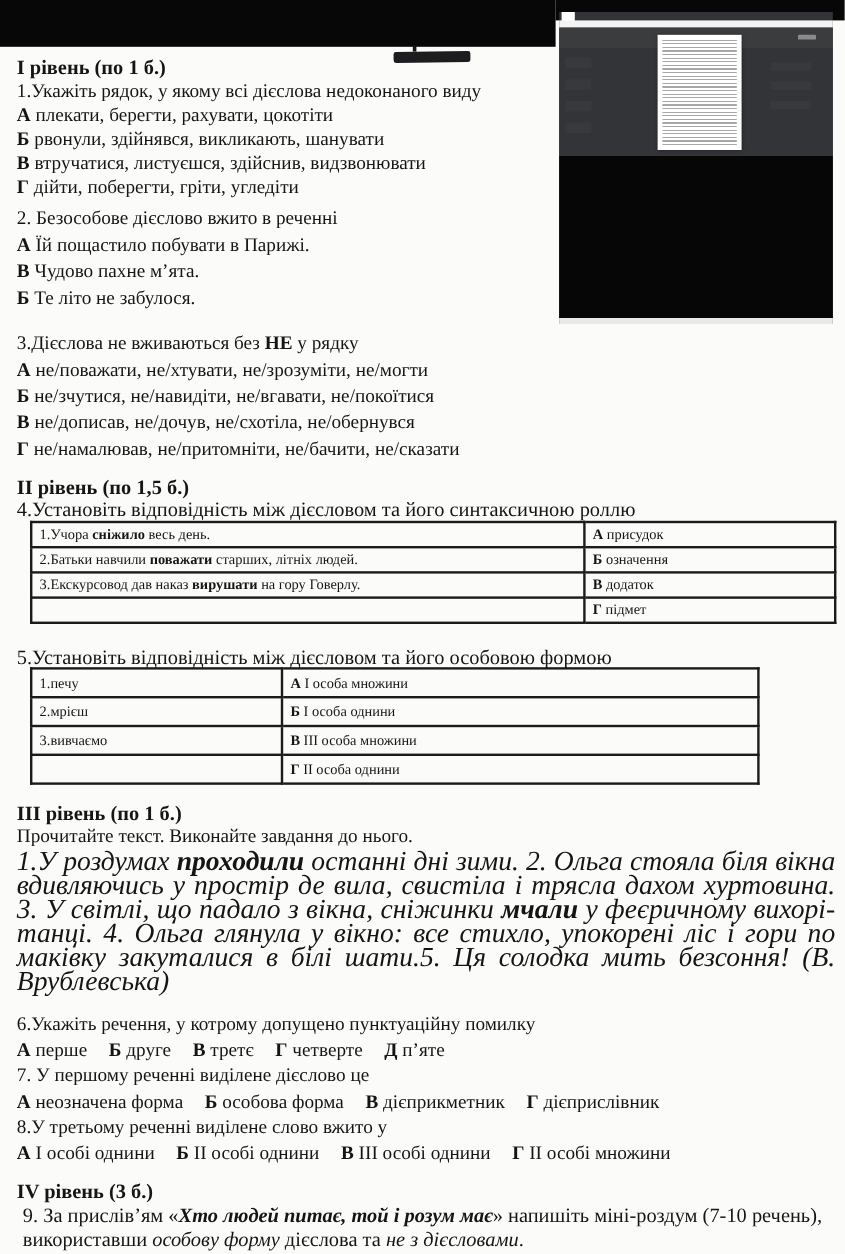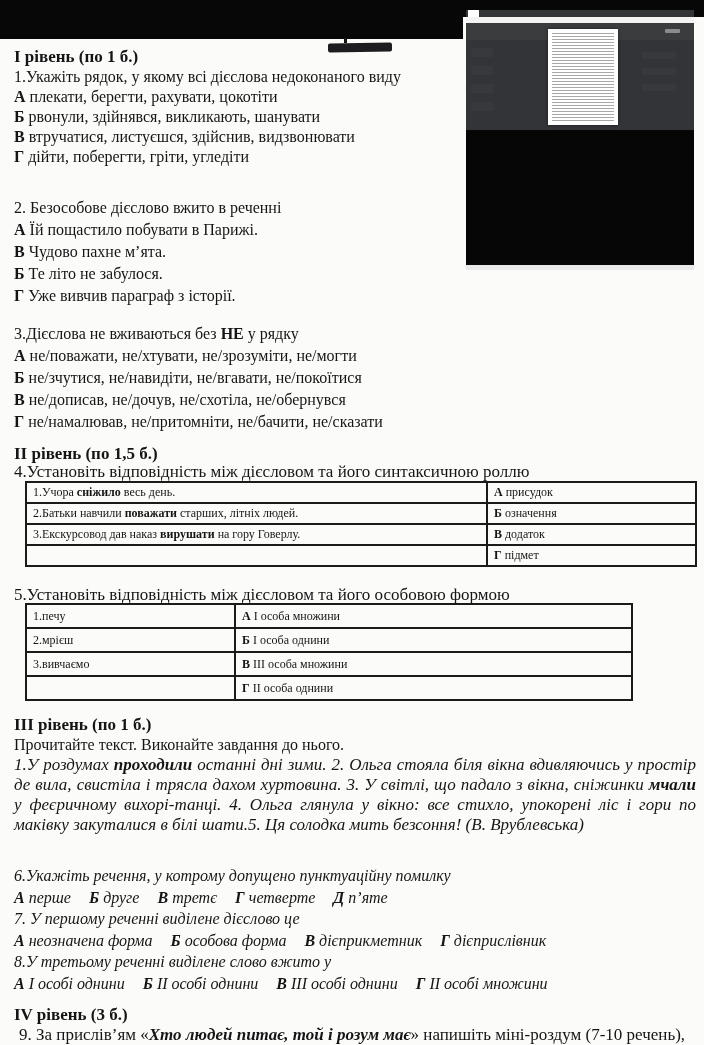--- a/index.html
+++ b/index.html
@@ -32,36 +32,36 @@
   .inset .black-zone{position:absolute;left:0;top:120px;width:100%;height:135px;background:#060606;}
   .inset .strip-bottom{position:absolute;left:0;top:255px;width:100%;height:5px;background:#e9e9e9;}
 
   
   .doc{position:absolute;left:0;top:0;width:704px;box-sizing:border-box;padding:47px 8px 0 14px;}
   .line{line-height:20px;font-size:16px;}
   .lh22 .line{line-height:22px;}
   .heading{font-weight:bold;font-size:17px;line-height:20px;}
   .ltr{font-weight:bold;}
   .stem-tight{line-height:16px;font-size:17px;}
-  .q2{margin-top:30px;}
+  .q2{margin-top:5px;}
   .q3{margin-top:16px;}
   .lvl2{margin-top:11px;}
   table{border-collapse:collapse;margin-left:11px;table-layout:fixed;}
   td{border:2px solid #1b1b1b;padding:0 6px;font-size:12px;vertical-align:middle;}
   .t1{width:672px;margin-top:1px;}
   .t1 td{line-height:19px;}
   .t1 .c1{width:447px;}
   .t2{width:608px;margin-top:0;}
   .t2 td{line-height:22px;}
   .t2 .c1{width:195px;}
   .q5stem{margin-top:20px;}
   .lvl3{margin-top:14px;}
-  .reading{font-style:italic;text-align:justify;line-height:20px;font-size:17px;}
+  .reading{font-style:italic;text-align:justify;line-height:20px;font-size:23px;}
   .reading b{font-style:italic;}
-  .qblock{margin-top:30px;font-style:italic;}
+  .qblock{margin-top:15px;}
   .qblock .line{line-height:21.5px;}
   .opt{margin-right:14px;white-space:nowrap;}
   .lvl4{margin-top:11px;}
   .q9{line-height:20px;font-size:17px;padding-left:5px;}
   .bi{font-weight:bold;font-style:italic;}
   .it{font-style:italic;}
 </style>
 </head>
 <body>
 
@@ -75,21 +75,20 @@
     <div class="line"><b class="ltr">Б</b> <span>рвонули, здійнявся, викликають, шанувати</span></div>
     <div class="line"><b class="ltr">В</b> <span>втручатися, листуєшся, здійснив, видзвонювати</span></div>
     <div class="line"><b class="ltr">Г</b> <span>дійти, поберегти, гріти, угледіти</span></div>
   </div>
 
   <div class="q2 lh22">
     <div class="line">2. Безособове дієслово вжито в реченні</div>
     <div class="line"><b class="ltr">А</b> <span>Їй пощастило побувати в Парижі.</span></div>
     <div class="line"><b class="ltr">В</b> <span>Чудово пахне м’ята.</span></div>
     <div class="line"><b class="ltr">Б</b> <span>Те літо не забулося.</span></div>
-    <div class="line"><b class="ltr">Г</b> <span>Уже вивчив параграф з історії.</span></div>
   </div>
 
   <div class="q3 lh22">
     <div class="line"><span>3.Дієслова не вживаються без </span><b>НЕ</b><span> у рядку</span></div>
     <div class="line"><b class="ltr">А</b> <span>не/поважати, не/хтувати, не/зрозуміти, не/могти</span></div>
     <div class="line"><b class="ltr">Б</b> <span>не/зчутися, не/навидіти, не/вгавати, не/покоїтися</span></div>
     <div class="line"><b class="ltr">В</b> <span>не/дописав, не/дочув, не/схотіла, не/обернувся</span></div>
     <div class="line"><b class="ltr">Г</b> <span>не/намалював, не/притомніти, не/бачити, не/сказати</span></div>
   </div>
 

